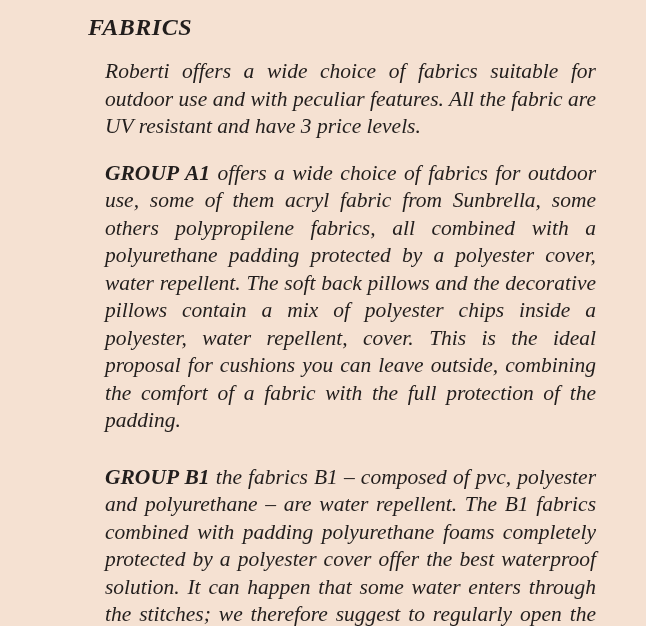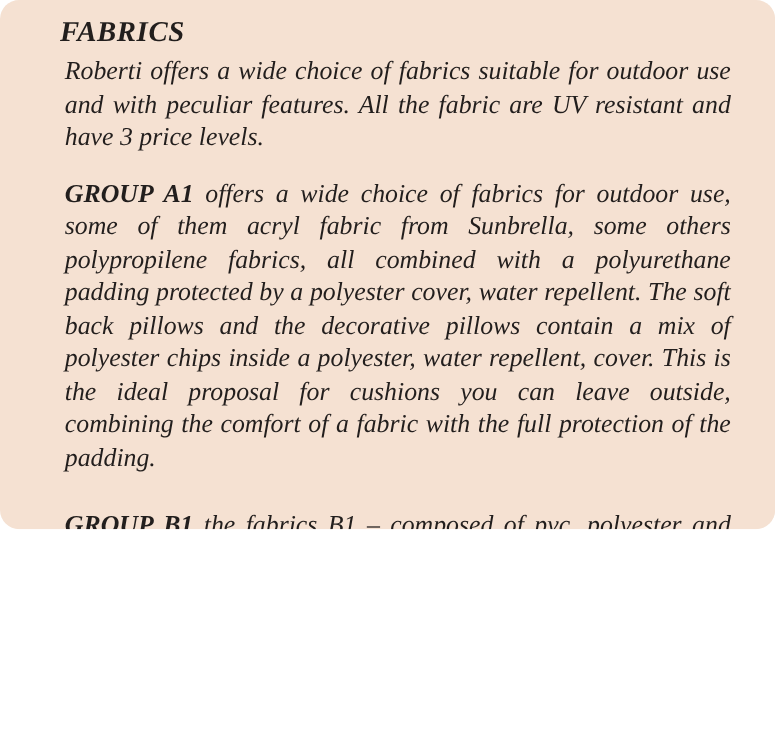--- a/index.html
+++ b/index.html
@@ -2,40 +2,39 @@
 <html><head>
 <meta charset="utf-8">
 <style>
   html, body {
     margin: 0;
     padding: 0;
   }
   .page {
     position: relative;
     width: 646px;
-    height: 441px;
+    height: 626px;
     box-sizing: border-box;
     background: var(--page-bg, #f5e1d2);
     color: var(--page-fg, #221e1d);
-    padding: 13px 33px 8px 50px;
+    padding: 13px 33px 8px 88px;
     overflow: hidden;
     font-family: "Liberation Serif", "DejaVu Serif", serif;
     font-style: italic;
-    border-radius: 16px;
   }
   .page-title {
     margin: 0 0 5px 0;
     font-size: 24px;
     line-height: 28px;
     font-weight: bold;
     font-style: italic;
     letter-spacing: 0.5px;
   }
   .body-para {
-    margin: 4px;
+    margin: 17px;
     font-size: 21.5px;
     line-height: 27.5px;
     text-align: justify;
     text-justify: inter-word;
   }
   .body-para + .body-para {
     margin-top: 19px;
   }
   .body-para.extra-gap {
     margin-top: 29px;

